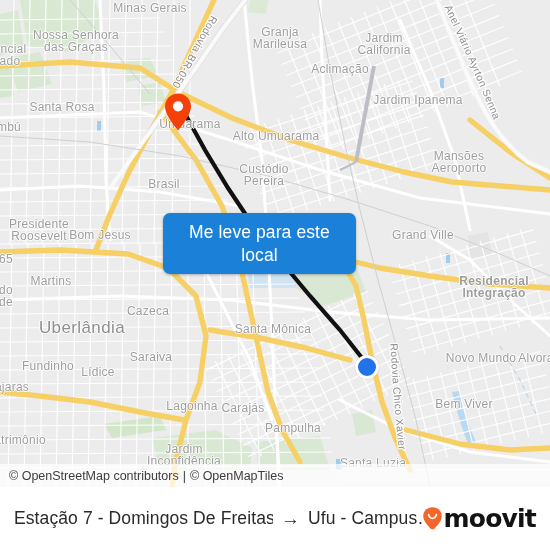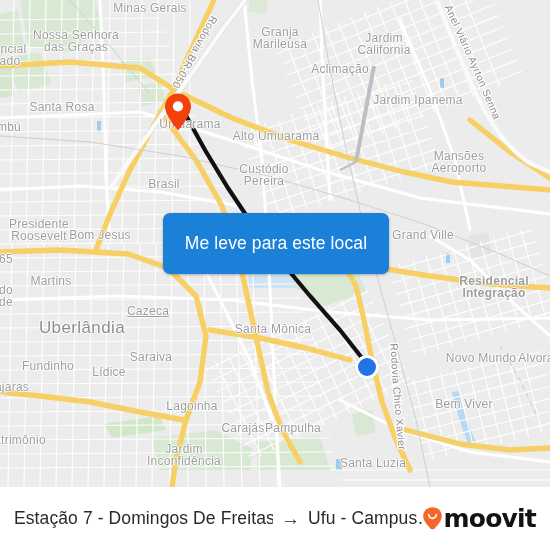--- a/index.html
+++ b/index.html
@@ -92,21 +92,21 @@
     border: 3px solid #ffffff;
     box-sizing: border-box;
     box-shadow: 0 0 0 .5px rgba(0,0,0,.12);
   }
 
   
   #callout {
     position: absolute;
     left: 163px;
     top: 213px;
-    width: 226px;
+    width: 193px;
     height: 61px;
     background: #1a80d8;
     border-radius: 7px;
     color: #ffffff;
     display: flex;
     align-items: center;
     justify-content: center;
     text-align: center;
     font-size: 17.5px;
     line-height: 23px;
@@ -354,30 +354,30 @@
         <div class="lbl" style="left: 39px; top: 230px;">Presidente
 Roosevelt</div>
         <div class="lbl" style="left: 100px; top: 235px;">Bom Jesus</div>
         <div class="lbl" style="left: 423px; top: 235px;">Grand Ville</div>
         <div class="lbl" style="left: 6px; top: 259px;">65</div>
         <div class="lbl" style="left: 51px; top: 281px;">Martins</div>
         <div class="lbl" style="left: 6px; top: 296px;">do
 de</div>
         <div class="lbl" style="left: 494px; top: 287px; font-weight: bold;">Residencial
 Integração</div>
-        <div class="lbl" style="left: 148px; top: 311px; text-decoration: underline;">Cazeca</div>
+        <div class="lbl" style="left: 148px; top: 311px;">Cazeca</div>
         <div class="lbl" style="left: 273px; top: 329px;">Santa Mônica</div>
         <div class="lbl" style="left: 151px; top: 357px;">Saraiva</div>
         <div class="lbl" style="left: 48px; top: 366px;">Fundinho</div>
-        <div class="lbl" style="left: 109px; top: 372px;">Lídice</div>
+        <div class="lbl" style="left: 98px; top: 372px;">Lídice</div>
         <div class="lbl" style="left: 461px; top: 358px; margin-left: 20px;">Novo Mundo</div>
         <div class="lbl" style="left: 536px; top: 358px;">Alvora</div>
         <div class="lbl" style="left: 12px; top: 387px;">ajaras</div>
         <div class="lbl" style="left: 192px; top: 406px;">Lagoinha</div>
-        <div class="lbl" style="left: 243px; top: 428px;">Carajás</div>
+        <div class="lbl" style="left: 243px; top: 408px;">Carajás</div>
         <div class="lbl" style="left: 464px; top: 404px; text-align: right;">Bem Viver</div>
         <div class="lbl" style="left: 293px; top: 428px;">Pampulha</div>
         <div class="lbl" style="left: 20px; top: 440px;">atrimônio</div>
         <div class="lbl" style="left: 184px; top: 455px;">Jardim
 Inconfidência</div>
         <div class="lbl" style="left: 373px; top: 463px;">Santa Luzia</div>
         <div class="lbl city" style="left: 82px; top: 328px;">Uberlândia</div>
       </div>
 
     <div id="origin-pin">
@@ -386,20 +386,25 @@
         <circle cx="15" cy="14.3" r="5.1" fill="#ffffff"></circle>
       </svg>
     </div>
 
     <div id="dest-dot" style="background: rgb(34, 114, 232);"></div>
 
     <div id="callout" style="background: rgb(26, 128, 216); color: rgb(255, 255, 255);">
       <span>Me leve para este local</span>
     </div>
 
+    <div id="attribution">
+      <span>© OpenStreetMap contributors</span>
+      <span class="attr-sep">|</span>
+      <span>© OpenMapTiles</span>
+    </div>
   </div>
 
   <div id="bottombar">
     <div id="route-summary">
       <span id="route-origin" class="route-endpoint">Estação 7 - Domingos De Freitas (…</span>
       <span id="route-arrow">→</span>
       <span id="route-dest" class="route-endpoint">Ufu - Campus…</span>
     </div>
 
     <div id="moovit-logo">

